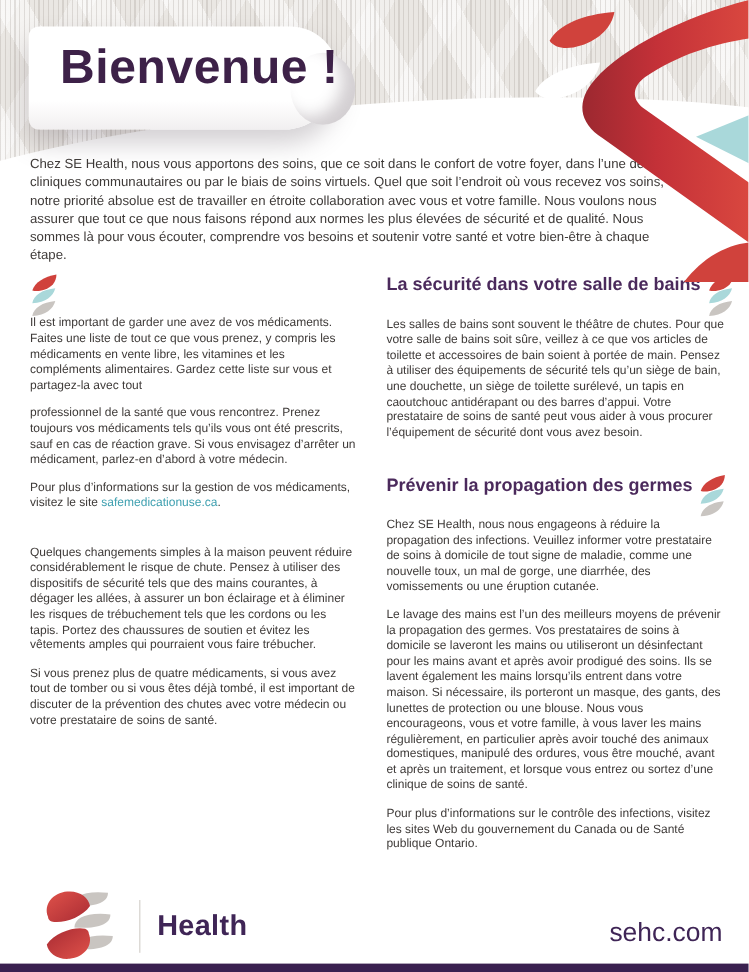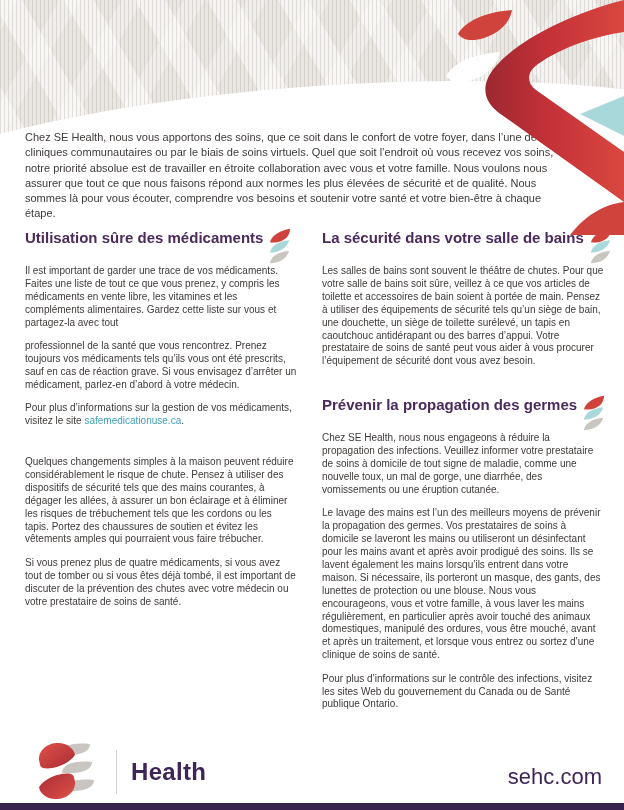--- a/index.html
+++ b/index.html
@@ -61,20 +61,24 @@
   .website{position:absolute;right:22px;top:764px;font-size:22px;font-weight:400;color:#3f2556;}
   .bottom-bar{position:absolute;left:0;bottom:0;width:624px;height:7px;background:#3a2150;}
 </style>
 </head>
 <body>
 
 <div class="page">
 
   <div class="header">
     <div class="header-wave"></div>
+    <div class="banner">
+      <div class="banner-curl"></div>
+      <h1 class="page-title">Bienvenue !</h1>
+    </div>
   </div>
 
   <svg class="header-ribbon" width="210" height="235" viewBox="0 0 210 235">
     <defs>
       <linearGradient id="rg" x1="0" y1="0" x2="1" y2="0">
         <stop offset="0" stop-color="#9c2830"></stop>
         <stop offset="0.45" stop-color="#c43138"></stop>
         <stop offset="1" stop-color="#d9473f"></stop>
       </linearGradient>
     </defs>
@@ -83,28 +87,27 @@
     <path d="M210,0 C155,14 105,40 82,66 C66,84 68,102 88,115 L210,202 L210,152 L122,90 C112,82 113,72 124,64 C150,46 182,36 210,32 Z" fill="url(#rg)"></path>
     <path d="M210,96 L210,136 L166,114 Z" fill="#a9d8da"></path>
     <path d="M156,235 C172,214 192,204 210,202 L210,235 Z" fill="#d0423c"></path>
   </svg>
 
   <p class="intro">Chez SE Health, nous vous apportons des soins, que ce soit dans le confort de votre foyer, dans l’une de nos cliniques communautaires ou par le biais de soins virtuels. Quel que soit l’endroit où vous recevez vos soins, notre priorité absolue est de travailler en étroite collaboration avec vous et votre famille. Nous voulons nous assurer que tout ce que nous faisons répond aux normes les plus élevées de sécurité et de qualité. Nous sommes là pour vous écouter, comprendre vos besoins et soutenir votre santé et votre bien-être à chaque étape.</p>
 
   <div class="col col-left">
     <div class="section">
       <h2 class="section-heading">
-        <span>Utilisation sûre des médicaments</span>
         <svg class="heading-icon" width="23" height="36" viewBox="0 0 24 36">
           <path d="M23,0 C12,2 4,7 2,14 C8,15.5 16,13 20,8.5 C22,6 23,3 23,0 Z" fill="#d0423c"></path>
           <path d="M22,12 C11,13 3,18 2,25 C14,24.5 20,19 22,12 Z" fill="#a9d8da"></path>
           <path d="M22,23 C11,24 3,29 2,36 C14,35.5 20,30 22,23 Z" fill="#c9c5c1"></path>
         </svg>
       </h2>
-      <p>Il est important de garder une trace de vos médicaments. Faites une liste de tout ce que vous prenez, y compris les médicaments en vente libre, les vitamines et les compléments alimentaires. Gardez cette liste sur vous et partagez-la avec tout</p>
+      <p>Il est important de garder une avez de vos médicaments. Faites une liste de tout ce que vous prenez, y compris les médicaments en vente libre, les vitamines et les compléments alimentaires. Gardez cette liste sur vous et partagez-la avec tout</p>
       <p>professionnel de la santé que vous rencontrez. Prenez toujours vos médicaments tels qu’ils vous ont été prescrits, sauf en cas de réaction grave. Si vous envisagez d’arrêter un médicament, parlez-en d’abord à votre médecin.</p>
       <p><span>Pour plus d’informations sur la gestion de vos médicaments, visitez le site </span><a class="link">safemedicationuse.ca</a><span>.</span></p>
     </div>
 
     <div class="section">
       <p>Quelques changements simples à la maison peuvent réduire considérablement le risque de chute. Pensez à utiliser des dispositifs de sécurité tels que des mains courantes, à dégager les allées, à assurer un bon éclairage et à éliminer les risques de trébuchement tels que les cordons ou les tapis. Portez des chaussures de soutien et évitez les vêtements amples qui pourraient vous faire trébucher.</p>
       <p>Si vous prenez plus de quatre médicaments, si vous avez tout de tomber ou si vous êtes déjà tombé, il est important de discuter de la prévention des chutes avec votre médecin ou votre prestataire de soins de santé.</p>
     </div>
   </div>
 

